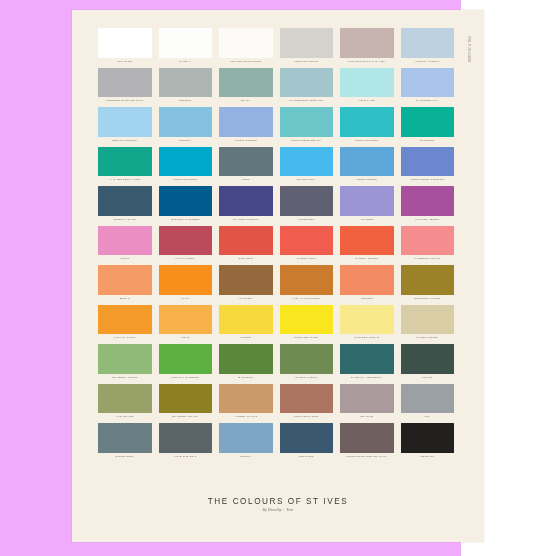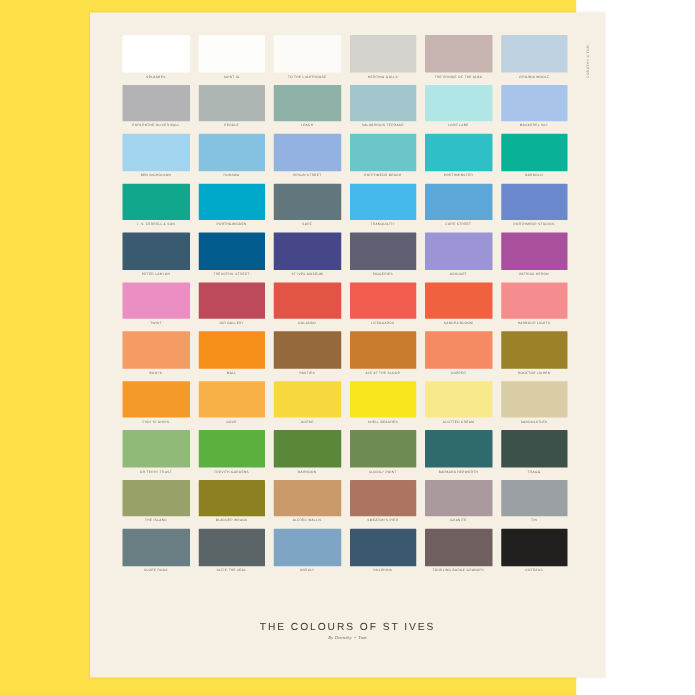--- a/index.html
+++ b/index.html
@@ -11,21 +11,21 @@
   body {
     width: 556px;
     height: 556px;
     overflow: hidden;
     font-family: "Liberation Sans", sans-serif;
   }
   #stage {
     position: relative;
     width: 461px;
     height: 556px;
-    background: #fde047;
+    background: #f0abfc;
   }
 
   
   #poster {
     position: absolute;
     left: 72px;
     top: 10px;
     width: 412px;
     height: 532px;
     background: #f6f0e4;

